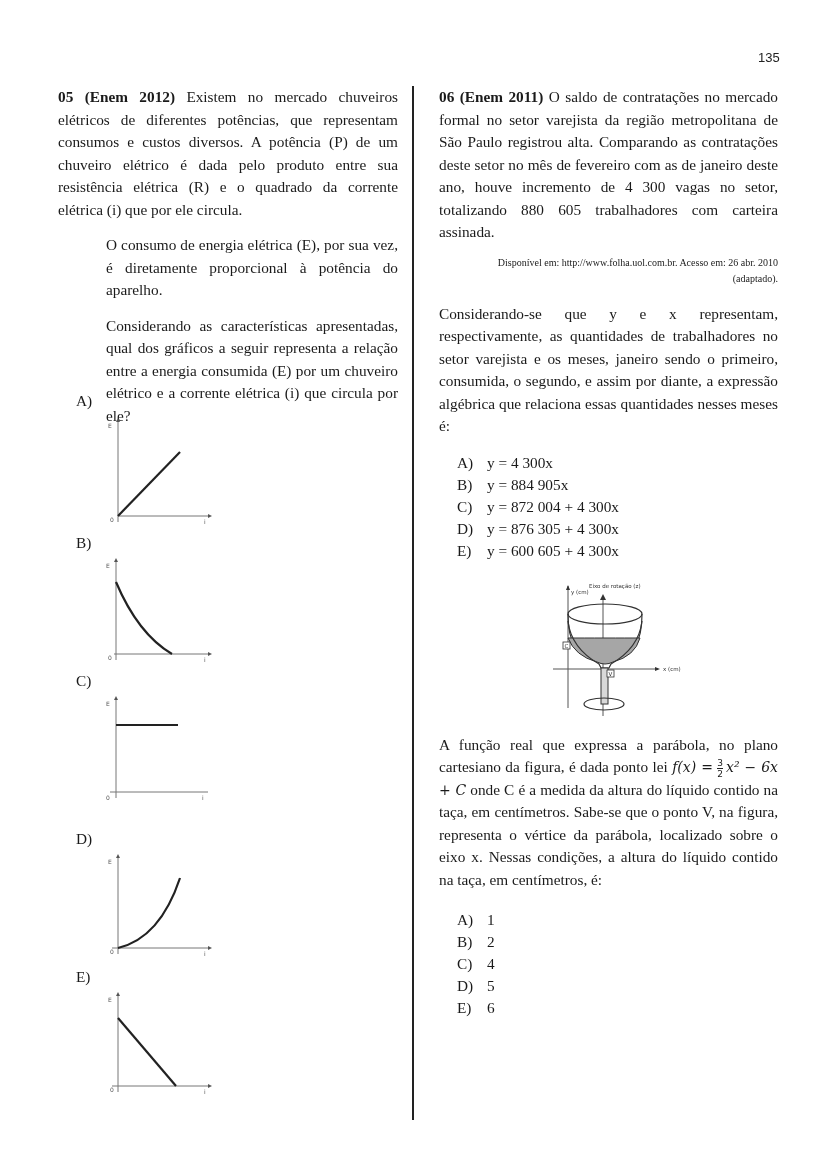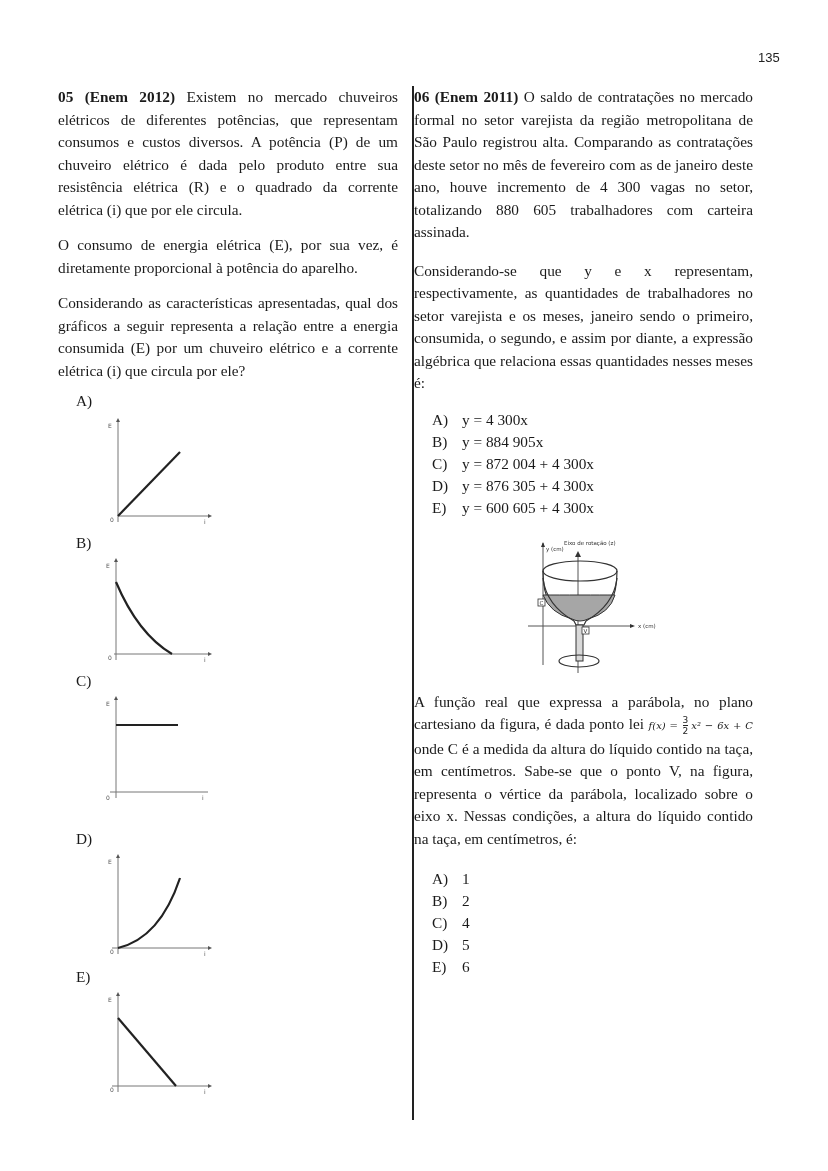--- a/index.html
+++ b/index.html
@@ -2,34 +2,34 @@
 <html><head>
 <meta charset="utf-8">
 <style>
   html, body { margin: 0; padding: 0; background: #ffffff; }
   body { width: 828px; height: 1171px; position: relative; overflow: hidden;
          font-family: "Liberation Serif", serif; color: #1a1a1a; }
   .page-num { position: absolute; left: 758px; top: 50px; font-family: "Liberation Sans", sans-serif; font-size: 13px; color: #222; }
   .divider { position: absolute; left: 412px; top: 86px; width: 2px; height: 1034px; background: #222; }
   .col { position: absolute; top: 86px; }
   .col.left { left: 58px; width: 340px; }
-  .col.right { left: 414px; width: 339px; }
+  .col.right { left: 439px; width: 339px; }
   p.para { margin: 0; font-size: 15.3px; line-height: 22.5px; text-align: justify; }
-  p.para + p.para { margin-top: 13px; }
+  p.para + p.para { margin-top: 13px; margin-left: 48px; }
   .qnum { font-weight: bold; }
   .source { font-size: 10px; line-height: 16px; text-align: right; margin: 11px 0 16px 0; }
   .opts { margin: 14px 0 0 18px; font-size: 15.3px; line-height: 22px; }
   .opt { display: flex; }
   .opt .letter { width: 30px; }
   .graph-label { font-size: 15.3px; position: absolute; left: 26px; }
   .graph { position: absolute; left: 54px; }
   .figure { display: block; margin: 10px 0 0 104px; }
   .frac { display: inline-block; vertical-align: middle; text-align: center; font-family: "DejaVu Sans", sans-serif; font-size: 9px; line-height: 10px; margin-right: 3px; }
   .frac span { display: block; }
-  .math { font-family: "DejaVu Serif", serif; font-style: italic; font-size: 10px; }
+  .math { font-family: "DejaVu Serif", serif; font-style: italic; font-size: 14px; }
 </style>
 </head>
 <body>
 
 <div class="page-num">135</div>
 <div class="divider"></div>
 
 <div class="col left">
   <p class="para"><span class="qnum">05 (Enem 2012)</span><span> Existem no mercado chuveiros elétricos de diferentes potências, que representam consumos e custos diversos. A potência (P) de um chuveiro elétrico é dada pelo produto entre sua resistência elétrica (R) e o quadrado da corrente elétrica (i) que por ele circula.</span></p>
   <p class="para">O consumo de energia elétrica (E), por sua vez, é diretamente proporcional à potência do aparelho.</p>
@@ -95,20 +95,22 @@
     <text x="6" y="100" font-size="6" fill="#555" font-family="DejaVu Sans, sans-serif">0</text>
     <text x="100" y="102" font-size="6" fill="#555" font-family="DejaVu Sans, sans-serif">i</text>
     <line x1="14" y1="26" x2="72" y2="94" stroke="#222" stroke-width="2.2"></line>
   </svg>
 </div>
 
 <div class="col right">
   <div>
     <p class="para"><span class="qnum">06 (Enem 2011)</span><span> O saldo de contratações no mercado formal no setor varejista da região metropolitana de São Paulo registrou alta. Comparando as contratações deste setor no mês de fevereiro com as de janeiro deste ano, houve incremento de 4 300 vagas no setor, totalizando 880 605 trabalhadores com carteira assinada.</span></p>
     <div class="source">
+      <div>Disponível em: http://www.folha.uol.com.br. Acesso em: 26 abr. 2010</div>
+      <div>(adaptado).</div>
     </div>
     <p class="para">Considerando-se que y e x representam, respectivamente, as quantidades de trabalhadores no setor varejista e os meses, janeiro sendo o primeiro, consumida, o segundo, e assim por diante, a expressão algébrica que relaciona essas quantidades nesses meses é:</p>
     <div class="opts">
       <div class="opt">
           <span class="letter">A)</span>
           <span>y = 4 300x</span>
         </div>
       <div class="opt">
           <span class="letter">B)</span>
           <span>y = 884 905x</span>

